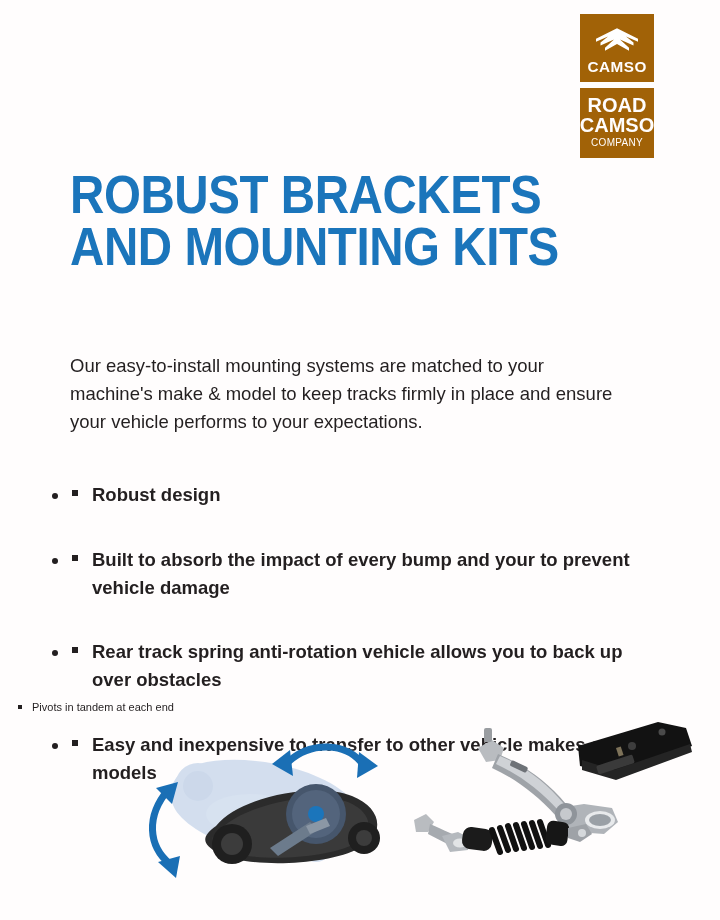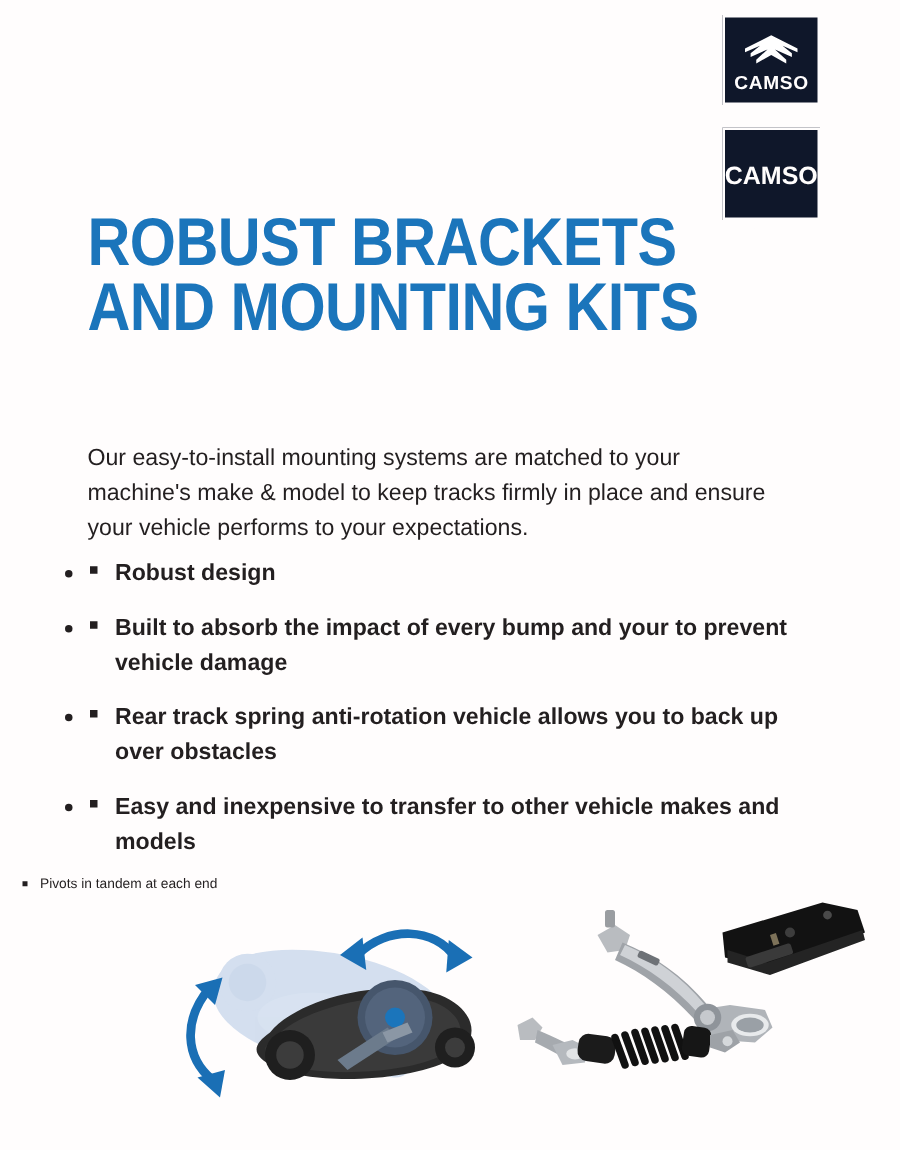--- a/index.html
+++ b/index.html
@@ -10,27 +10,27 @@
     font-family:"Liberation Sans", sans-serif;
     overflow:hidden;
   }
 
   .page { position:relative; width:720px; height:920px; background:#fffdfd; }
 
   
   .logo-stack { position:absolute; left:578px; top:12px; width:78px; }
 
   .logo-box {
-    width:78px; background:#0f172a;
+    width:78px; background:#a16207;
     border:2px solid #fffdfd;
     display:flex; flex-direction:column;
     align-items:center; justify-content:center;
   }
   .logo-box-primary { height:72px; padding-top:4px; }
-  .logo-box-secondary { height:74px; margin-top:18px; padding:5px 0 6px;gap:28px; }
+  .logo-box-secondary { height:74px; margin-top:2px; padding:5px 0 6px; }
 
   .camso-mark { width:48px; height:30px; display:block; }
 
   .camso-word {
     color:#fffdfd; font-weight:bold; font-size:15px;
     letter-spacing:0.5px; line-height:1; margin-top:3px;
     font-family:"Liberation Sans", sans-serif;
     transform:scaleX(1.02);
   }
 
@@ -65,20 +65,21 @@
     color:#231f20; font-size:18.5px; line-height:1.5;
   }
 
   
   .bullets { position:absolute; left:70px; top:444px; width:560px; }
   .bullet-item {
     position:relative; padding-left:22px;
     margin-bottom:16px;
     color:#231f20; font-size:18.5px; font-weight:bold;
     line-height:1.5;
+    margin-top:37px;
   }
   .bullet-item:last-child { margin-bottom:0; }
   .bullet-marker {
     position:absolute; left:2px; top:9px;
     width:6px; height:6px; background:#231f20;
   }
   .bullet-text { display:block; }
 
   
   .footnote {

